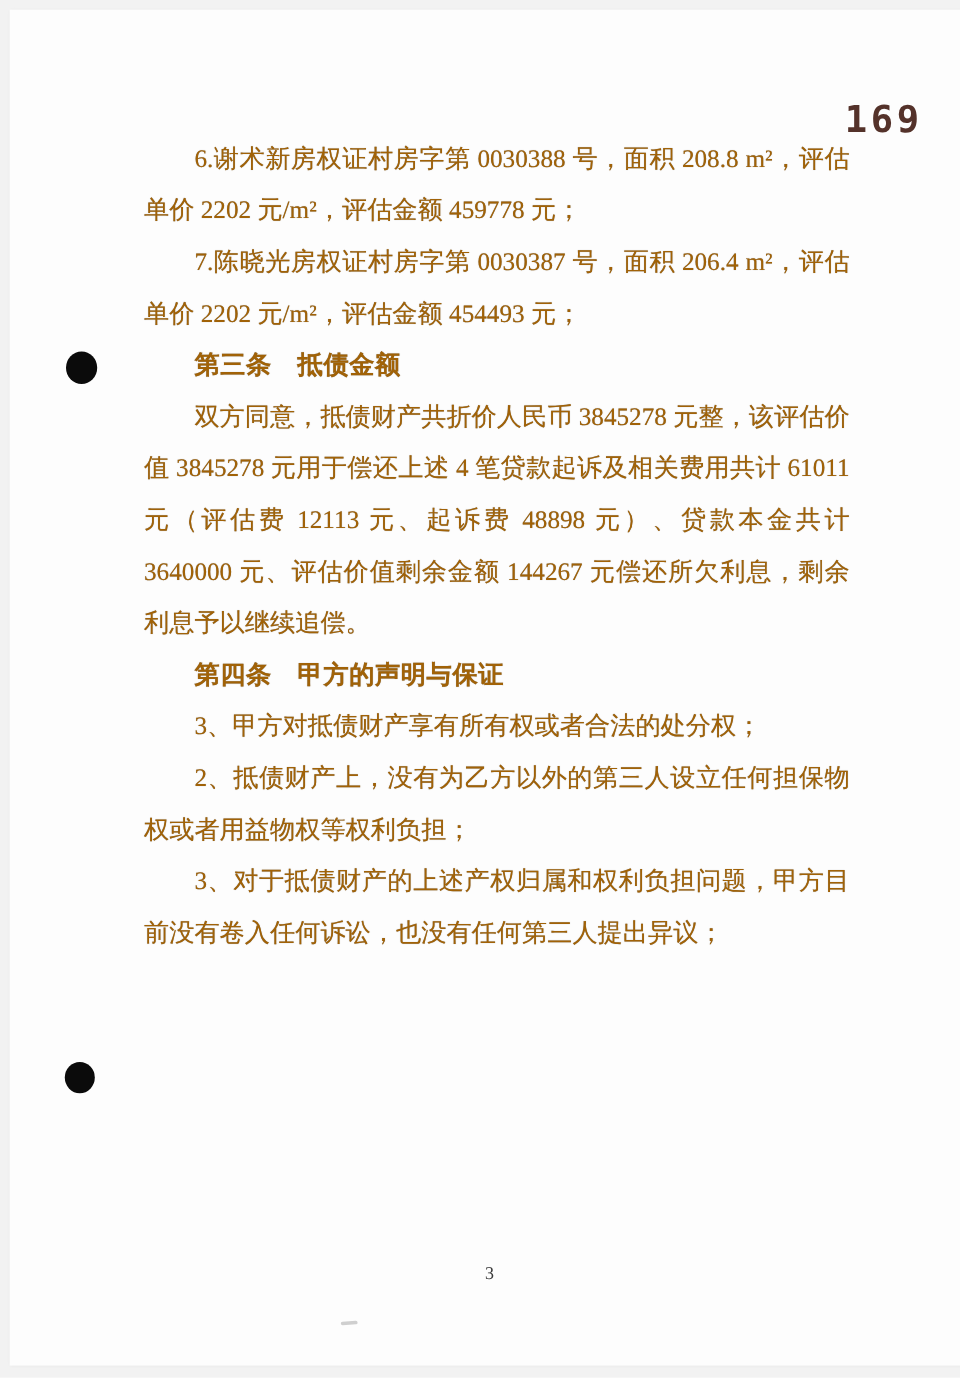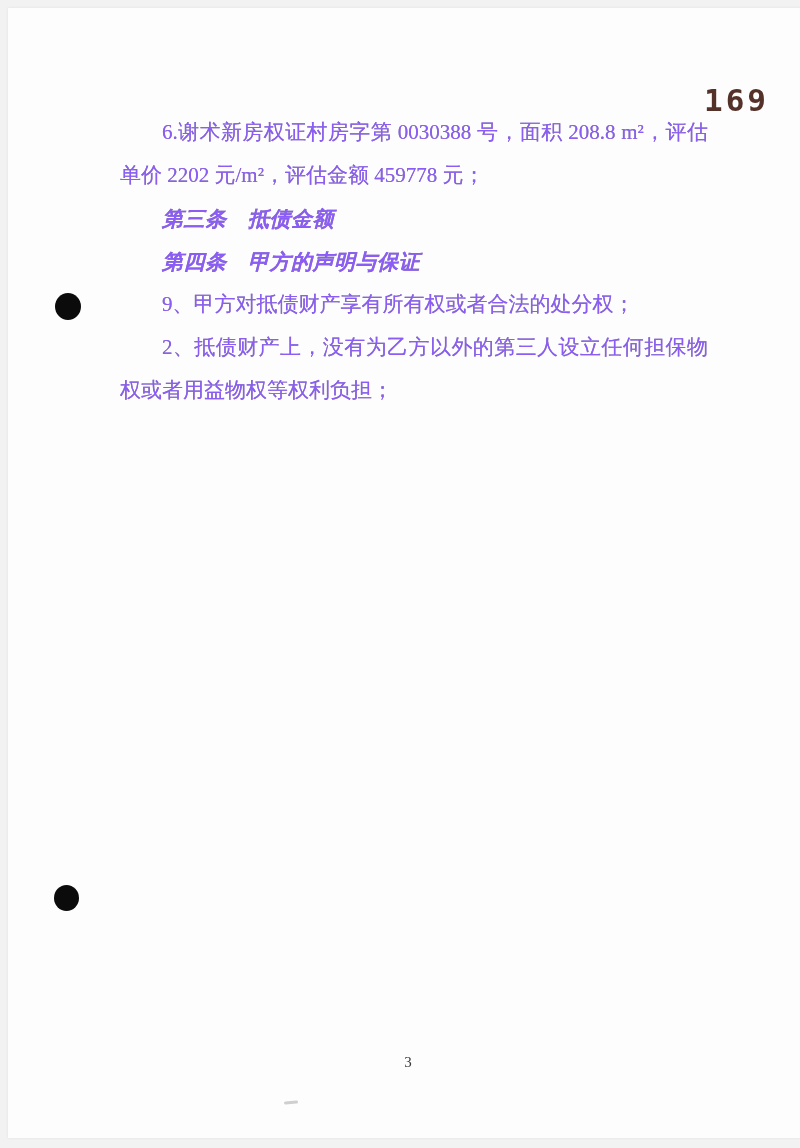--- a/index.html
+++ b/index.html
@@ -50,21 +50,20 @@
     text-indent: 2em;
     white-space: pre-wrap;
   }
   p.heading {
     margin: 0;
     text-indent: 2em;
     white-space: pre-wrap;
     font-weight: 700;
     font-family: "Liberation Sans", "DejaVu Sans", sans-serif;
     letter-spacing: 0.5px;
-    font-style: italic;
   }
   .hole {
     position: absolute;
     border-radius: 50%;
     background: #0b0b0b;
   }
   .hole-1 { left: 47px; top: 285px; width: 26px; height: 27px; }
   .hole-2 { left: 46px; top: 877px; width: 25px; height: 26px; }
   .footer-num {
     position: absolute;
@@ -89,25 +88,28 @@
 </head>
 <body style="background: rgb(242, 242, 242);">
 
 <div class="sheet">
 
   <div class="stamp" style="color: rgb(84, 50, 42);">169</div>
 
   <div class="hole hole-1"></div>
   <div class="hole hole-2"></div>
 
-  <div class="content" style="color: #8b5cf6;">
+  <div class="content" style="color: #a16207;">
     <p class="para">6.谢术新房权证村房字第 0030388 号，面积 208.8 m²，评估单价 2202 元/m²，评估金额 459778 元；</p>
+    <p class="para">7.陈晓光房权证村房字第 0030387 号，面积 206.4 m²，评估单价 2202 元/m²，评估金额 454493 元；</p>
     <p class="heading">第三条　抵债金额</p>
+    <p class="para">双方同意，抵债财产共折价人民币 3845278 元整，该评估价值 3845278 元用于偿还上述 4 笔贷款起诉及相关费用共计 61011 元（评估费 12113 元、起诉费 48898 元）、贷款本金共计 3640000 元、评估价值剩余金额 144267 元偿还所欠利息，剩余利息予以继续追偿。</p>
     <p class="heading">第四条　甲方的声明与保证</p>
-    <p class="para">9、甲方对抵债财产享有所有权或者合法的处分权；</p>
+    <p class="para">3、甲方对抵债财产享有所有权或者合法的处分权；</p>
     <p class="para">2、抵债财产上，没有为乙方以外的第三人设立任何担保物权或者用益物权等权利负担；</p>
+    <p class="para">3、对于抵债财产的上述产权归属和权利负担问题，甲方目前没有卷入任何诉讼，也没有任何第三人提出异议；</p>
   </div>
 
   <div class="footer-num">3</div>
 
   <div class="artifact"></div>
 
 </div>
 
 </body></html>

